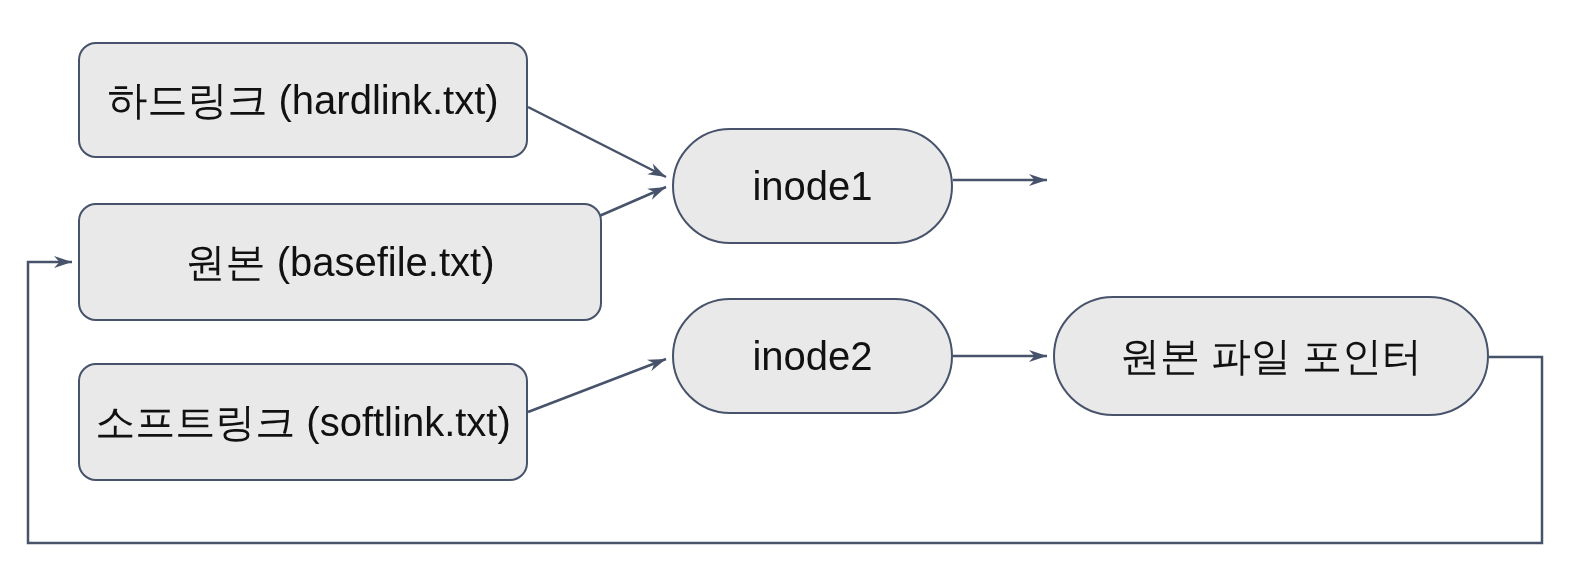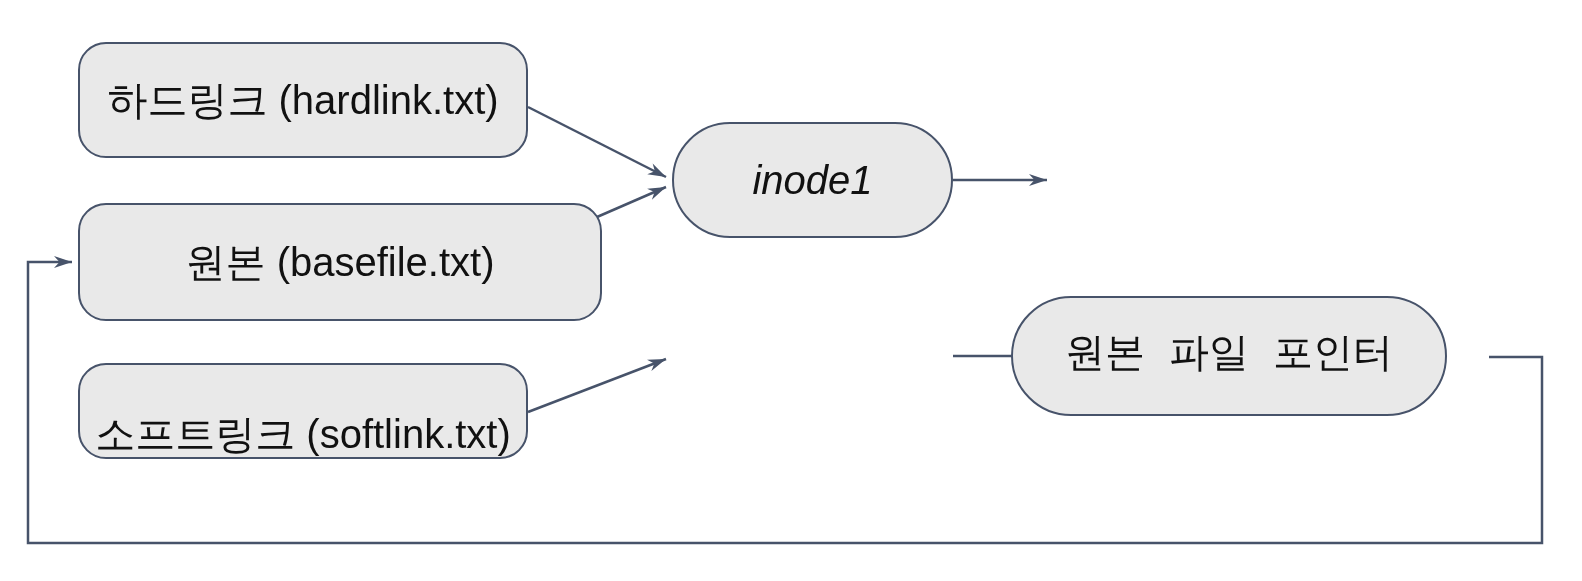--- a/index.html
+++ b/index.html
@@ -44,30 +44,30 @@
     border: 2.5px solid var(--stroke);
     color: var(--text);
     display: flex;
     align-items: center;
     justify-content: center;
     text-align: center;
     font-size: 40px;
     line-height: 1.15;
     white-space: nowrap;
   }
-  .rounded-rect { border-radius: 28px; }
+  .rounded-rect { border-radius: 18px; }
   .pill { border-radius: 60px; }
 
   #node-hardlink    { left:  78px; top:  42px; width: 450px; height: 116px; }
   #node-basefile    { left:  78px; top: 203px; width: 524px; height: 118px; }
-  #node-softlink    { left:  78px; top: 363px; width: 450px; height: 96px; align-items: flex-end; }
-  #node-inode1      { left: 672px; top: 122px; width: 281px; height: 116px; font-style: italic; }
+  #node-softlink    { left:  78px; top: 363px; width: 450px; height: 118px; }
+  #node-inode1      { left: 672px; top: 128px; width: 281px; height: 116px; }
   #node-inode2      { left: 672px; top: 298px; width: 281px; height: 116px; }
   #node-filedata    { left:1053px; top: 122px; width: 436px; height: 118px; }
-  #node-filepointer { left:1011px; top: 296px; width: 436px; height: 120px; font-family: Liberation Mono, monospace; }
+  #node-filepointer { left:1053px; top: 296px; width: 436px; height: 120px; }
 </style>
 </head>
 <body>
 
 <div class="canvas">
 
   <svg class="edges-layer" viewBox="0 0 1582 581" xmlns="http://www.w3.org/2000/svg">
     <defs>
       <marker id="arrowhead" markerUnits="userSpaceOnUse" markerWidth="24" markerHeight="18" refX="20" refY="8" orient="auto">
         <path d="M2,2 L20,8 L2,14 L7.5,8 Z"></path>
@@ -91,19 +91,22 @@
   </div>
 
   <div class="node rounded-rect" id="node-softlink">
     <span>소프트링크 (softlink.txt)</span>
   </div>
 
   <div class="node pill" id="node-inode1">
     <span>inode1</span>
   </div>
 
+  <div class="node pill" id="node-inode2">
+    <span>inode2</span>
+  </div>
 
 
   <div class="node pill" id="node-filepointer">
     <span>원본 파일 포인터</span>
   </div>
 
 </div>
 
 </body></html>

